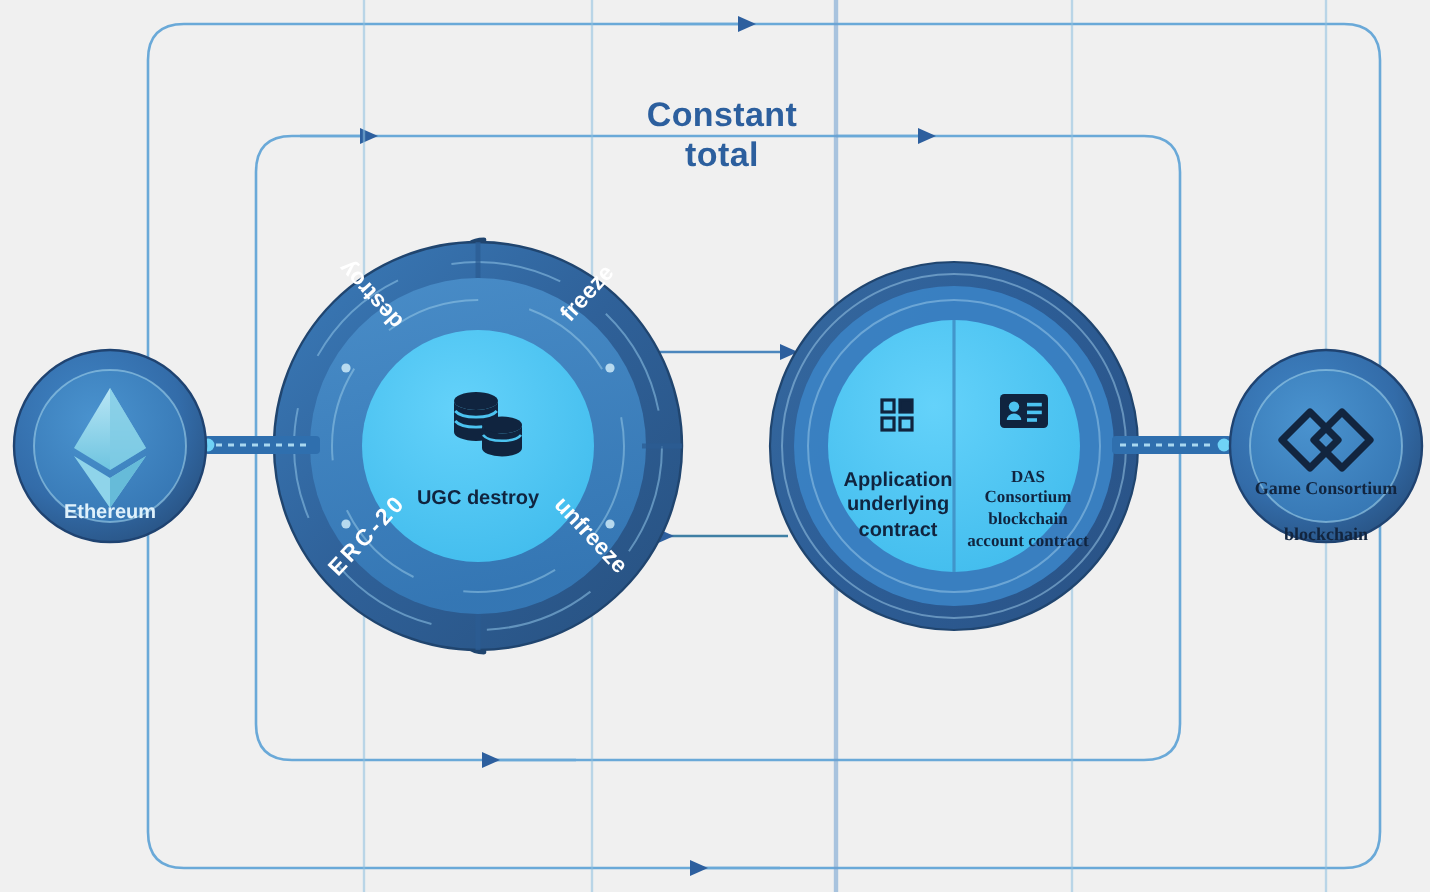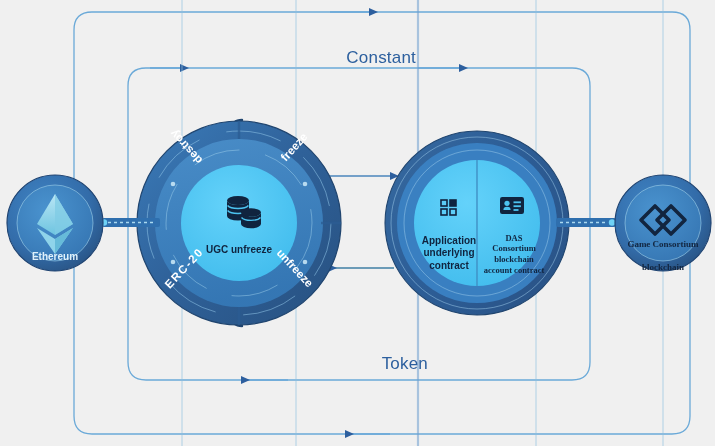--- a/index.html
+++ b/index.html
@@ -1,20 +1,20 @@
 <!DOCTYPE html>
 <html><head>
 <meta charset="utf-8">
 <style>
   html,body{margin:0;padding:0;background:#f0f0f0;}
   body{width:715px;height:446px;position:relative;overflow:hidden;
        font-family:"Liberation Sans","DejaVu Sans",sans-serif;}
   #stage{position:absolute;inset:0;width:715px;height:446px;}
   svg.layer{position:absolute;left:0;top:0;width:715px;height:446px;overflow:visible;}
-  .htext{position:absolute;color:#2c5f9e;font-weight:400;text-align:right;
+  .htext{position:absolute;color:#2c5f9e;font-weight:700;text-align:center;
          line-height:1.18;letter-spacing:.2px;}
   .ringlbl{position:absolute;color:#ffffff;font-size:11.5px;font-weight:700;
            white-space:nowrap;transform-origin:50% 50%;}
   .nodelbl{position:absolute;text-align:center;color:#10243f;font-weight:700;
            line-height:1.25;white-space:pre-line;}
 </style>
 </head>
 <body>
 
 <div id="stage">
@@ -188,37 +188,37 @@
       <circle cx="663" cy="223" r="38" fill="none" stroke="#9fd0ea" stroke-width="1" opacity=".6"></circle>
       <g fill="none" stroke="#12253f" stroke-width="3.6" stroke-linejoin="round">
         <path d="M655,206 L641,220 L655,234 L669,220 z"></path>
         <path d="M671,206 L657,220 L671,234 L685,220 z"></path>
       </g>
     </g>
   </svg>
 
   <div class="htext" style="left:306px;top:48px;width:110px;font-size:17px;">
     <div>Constant</div>
+    <div>total</div>
   </div>
 
   <div class="htext" style="left:296px;top:354px;width:132px;font-size:17px;">
-    <div>Token</div>
   </div>
 
   <div class="nodelbl" style="left:10px;top:238px;width:90px;font-size:10px;color:#dff1fb;">
     <span>Ethereum</span>
   </div>
 
   <div class="nodelbl" style="left:612px;top:228px;width:102px;font-size:9px;color:#12253f;font-family:Liberation Serif, serif;">
     <div>Game Consortium</div>
     <div>blockchain</div>
   </div>
 
   <div class="nodelbl" style="left:189px;top:231px;width:100px;font-size:10px;">
-    <span>UGC unfreeze</span>
+    <span>UGC destroy</span>
   </div>
 
   <div class="ringlbl" style="left:156px;top:141px;width:60px;text-align:center;transform:rotate(-132deg);">
     <span>destroy</span>
   </div>
   <div class="ringlbl" style="left:266px;top:141px;width:56px;text-align:center;transform:rotate(-48deg);">
     <span>freeze</span>
   </div>
   <div class="ringlbl" style="left:152px;top:262px;width:64px;text-align:center;transform:rotate(-47deg);letter-spacing:1.6px;">
     <span>ERC-20</span>

